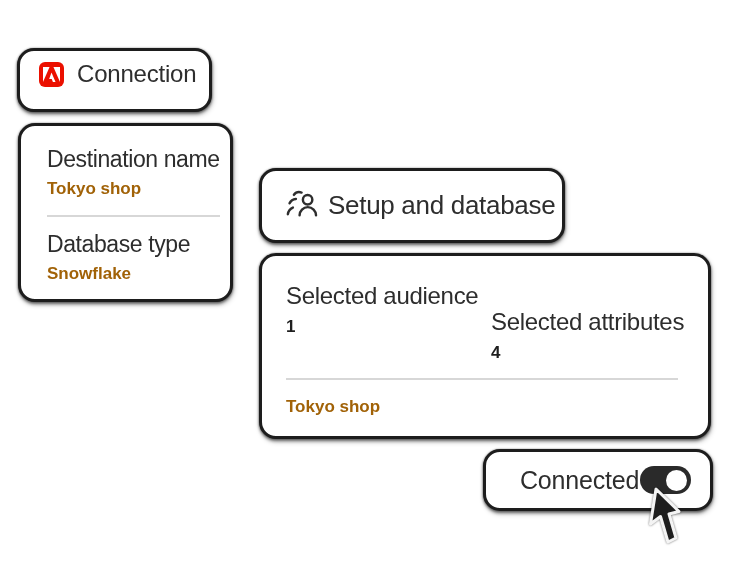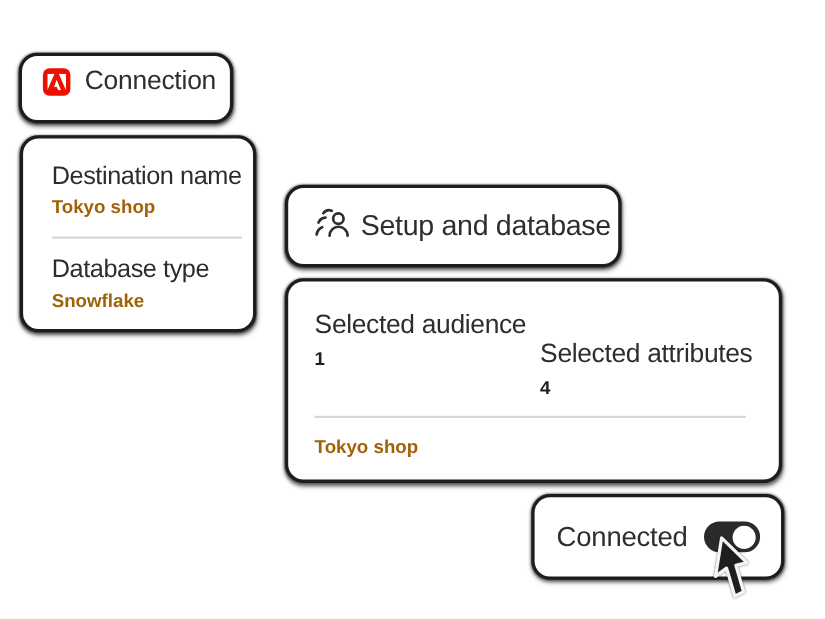--- a/index.html
+++ b/index.html
@@ -31,21 +31,21 @@
   .chip-label-lg{font-size:26px;letter-spacing:-.3px;white-space:nowrap;color:#2e2e2e;}
   
   .card-stats{left:259px;top:253px;width:452px;height:186px;padding:25px 30px 0 24px;}
   .metrics-row{display:flex;}
   .metric{width:205px;flex:0 0 auto;}
   .metric+.metric{width:auto;margin-top:26px;}
   .metric-label{font-size:24px;letter-spacing:-.3px;line-height:30px;white-space:nowrap;color:#2d2d2d;}
   .metric-value{font-size:17px;font-weight:700;line-height:23px;margin-top:4px;color:#1f1f1f;}
   .card-stats .divider{margin:14px 0 15px 0;}
   
-  .card-connected{left:483px;top:449px;width:230px;height:78px;display:flex;align-items:center;justify-content:space-between;padding:0 19px 0 20px;}
+  .card-connected{left:483px;top:449px;width:230px;height:62px;display:flex;align-items:center;justify-content:space-between;padding:0 19px 0 34px;}
   .toggle{
     width:51px;height:28px;border-radius:15px;background:#2a2a2a;
     position:relative;flex:0 0 auto;cursor:pointer;border:none;
   }
   .toggle .knob{
     position:absolute;top:3.5px;right:4px;width:21px;height:21px;border-radius:50%;
     background:#ffffff;
   }
   
   .cursor{position:absolute;left:646px;top:487px;z-index:10;pointer-events:none;}

